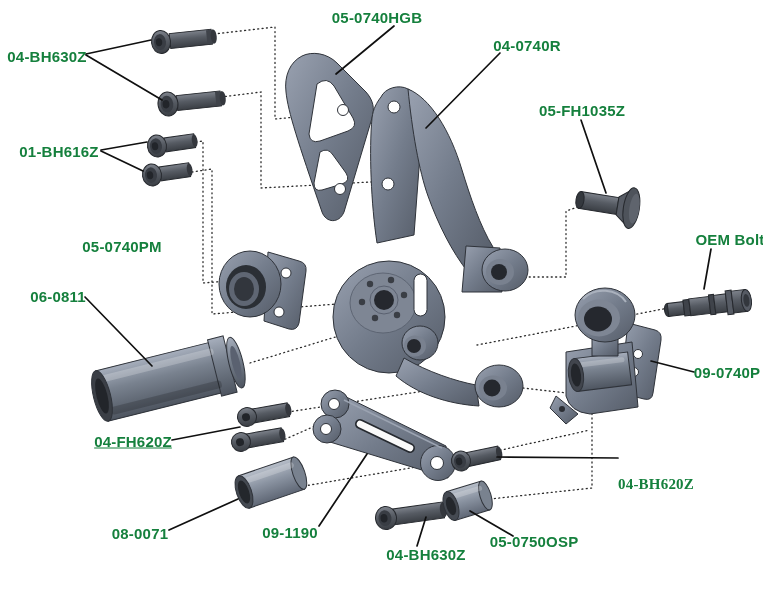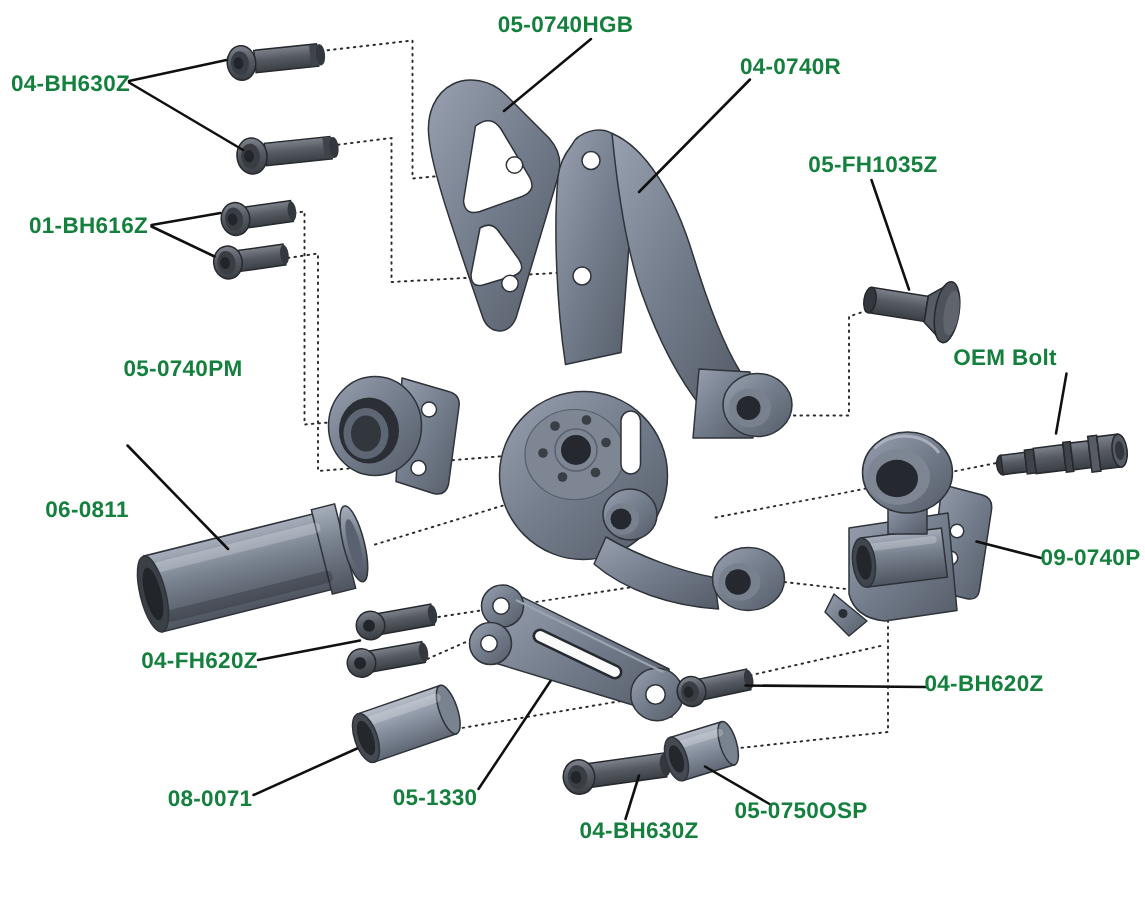--- a/index.html
+++ b/index.html
@@ -274,23 +274,23 @@
       </g>
 </svg>
 
 <div id="labels">
       <div class="part-label" style="left: 47px; top: 56px;">04-BH630Z</div>
       <div class="part-label" style="left: 377px; top: 17px;">05-0740HGB</div>
       <div class="part-label" style="left: 527px; top: 45px;">04-0740R</div>
       <div class="part-label" style="left: 582px; top: 110px;">05-FH1035Z</div>
       <div class="part-label" style="left: 59px; top: 151px;">01-BH616Z</div>
       <div class="part-label" style="left: 122px; top: 246px;">05-0740PM</div>
-      <div class="part-label" style="left: 670px; top: 239px;">OEM Bolt</div>
-      <div class="part-label" style="left: 58px; top: 296px; margin-top: 44px;">06-0811</div>
+      <div class="part-label" style="left: 730px; top: 239px;">OEM Bolt</div>
+      <div class="part-label" style="left: 58px; top: 296px;">06-0811</div>
       <div class="part-label" style="left: 727px; top: 372px;">09-0740P</div>
-      <div class="part-label" style="left: 133px; top: 441px;">04-FH620Z</div>
-      <div class="part-label" style="left: 656px; top: 456px;">04-BH620Z</div>
+      <div class="part-label" style="left: 133px; top: 441px; text-decoration: underline;">04-FH620Z</div>
+      <div class="part-label" style="left: 656px; top: 484px; font-family: Liberation Serif, serif;">04-BH620Z</div>
       <div class="part-label" style="left: 140px; top: 533px;">08-0071</div>
-      <div class="part-label" style="left: 290px; top: 532px;">05-1330</div>
+      <div class="part-label" style="left: 290px; top: 532px;">09-1190</div>
       <div class="part-label" style="left: 426px; top: 554px;">04-BH630Z</div>
       <div class="part-label" style="left: 534px; top: 541px;">05-0750OSP</div>
     </div>
 </div>
 
 </body></html>

